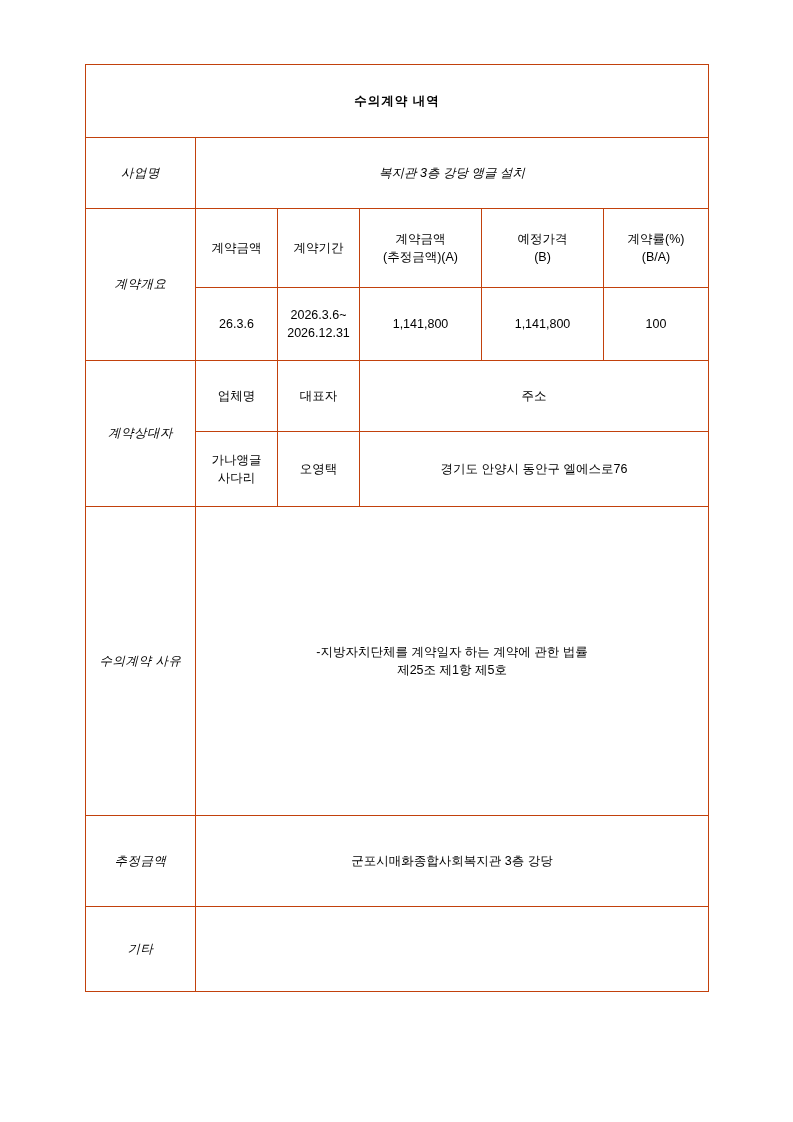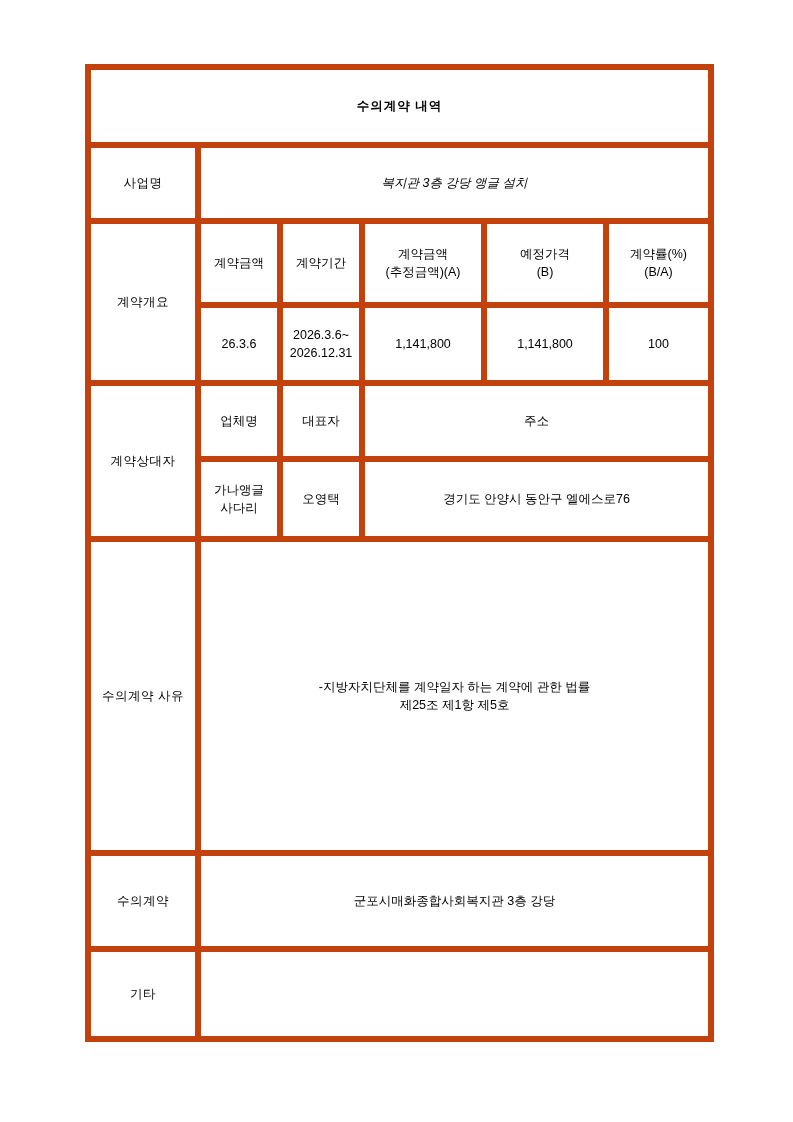--- a/index.html
+++ b/index.html
@@ -24,36 +24,37 @@
   }
   .doc-table {
     position: absolute;
     left: 85px;
     top: 64px;
     width: 623px;
     border-collapse: collapse;
     table-layout: fixed;
   }
   .doc-table td {
-    border: 6px solid #c2410c;
+    border: 1px solid #c2410c;
     text-align: center;
     vertical-align: middle;
     font-size: 12.5px;
     line-height: 1.45;
     padding: 14px 3px;
   }
   .title-cell {
     font-size: 17px;
     font-weight: bold;
     letter-spacing: 1px;
     height: 44px;
   }
   .label-cell {
     font-size: 12.5px;
     letter-spacing: 0.5px;
+    font-style: italic;
   }
   .left-text {
     text-align: left;
     padding-left: 8px;
     font-style: italic;
   }
   .h-42 { height: 42px; }
   .h-50 { height: 50px; }
   .h-44 { height: 44px; }
   .h-46 { height: 46px; }
@@ -140,21 +141,21 @@
 
       <tr>
         <td class="label-cell h-280">수의계약 사유</td>
         <td class="h-280 reason-text" colspan="5">
           <div>-지방자치단체를 계약일자 하는 계약에 관한 법률</div>
           <div>제25조 제1항 제5호</div>
         </td>
       </tr>
 
       <tr>
-        <td class="label-cell h-62">수의계약</td>
+        <td class="label-cell h-62">추정금액</td>
         <td class="h-62" colspan="5">군포시매화종합사회복지관 3층 강당</td>
       </tr>
 
       <tr>
         <td class="label-cell h-56">기타</td>
         <td class="h-56" colspan="5"></td>
       </tr>
 
     </tbody>
   </table>

